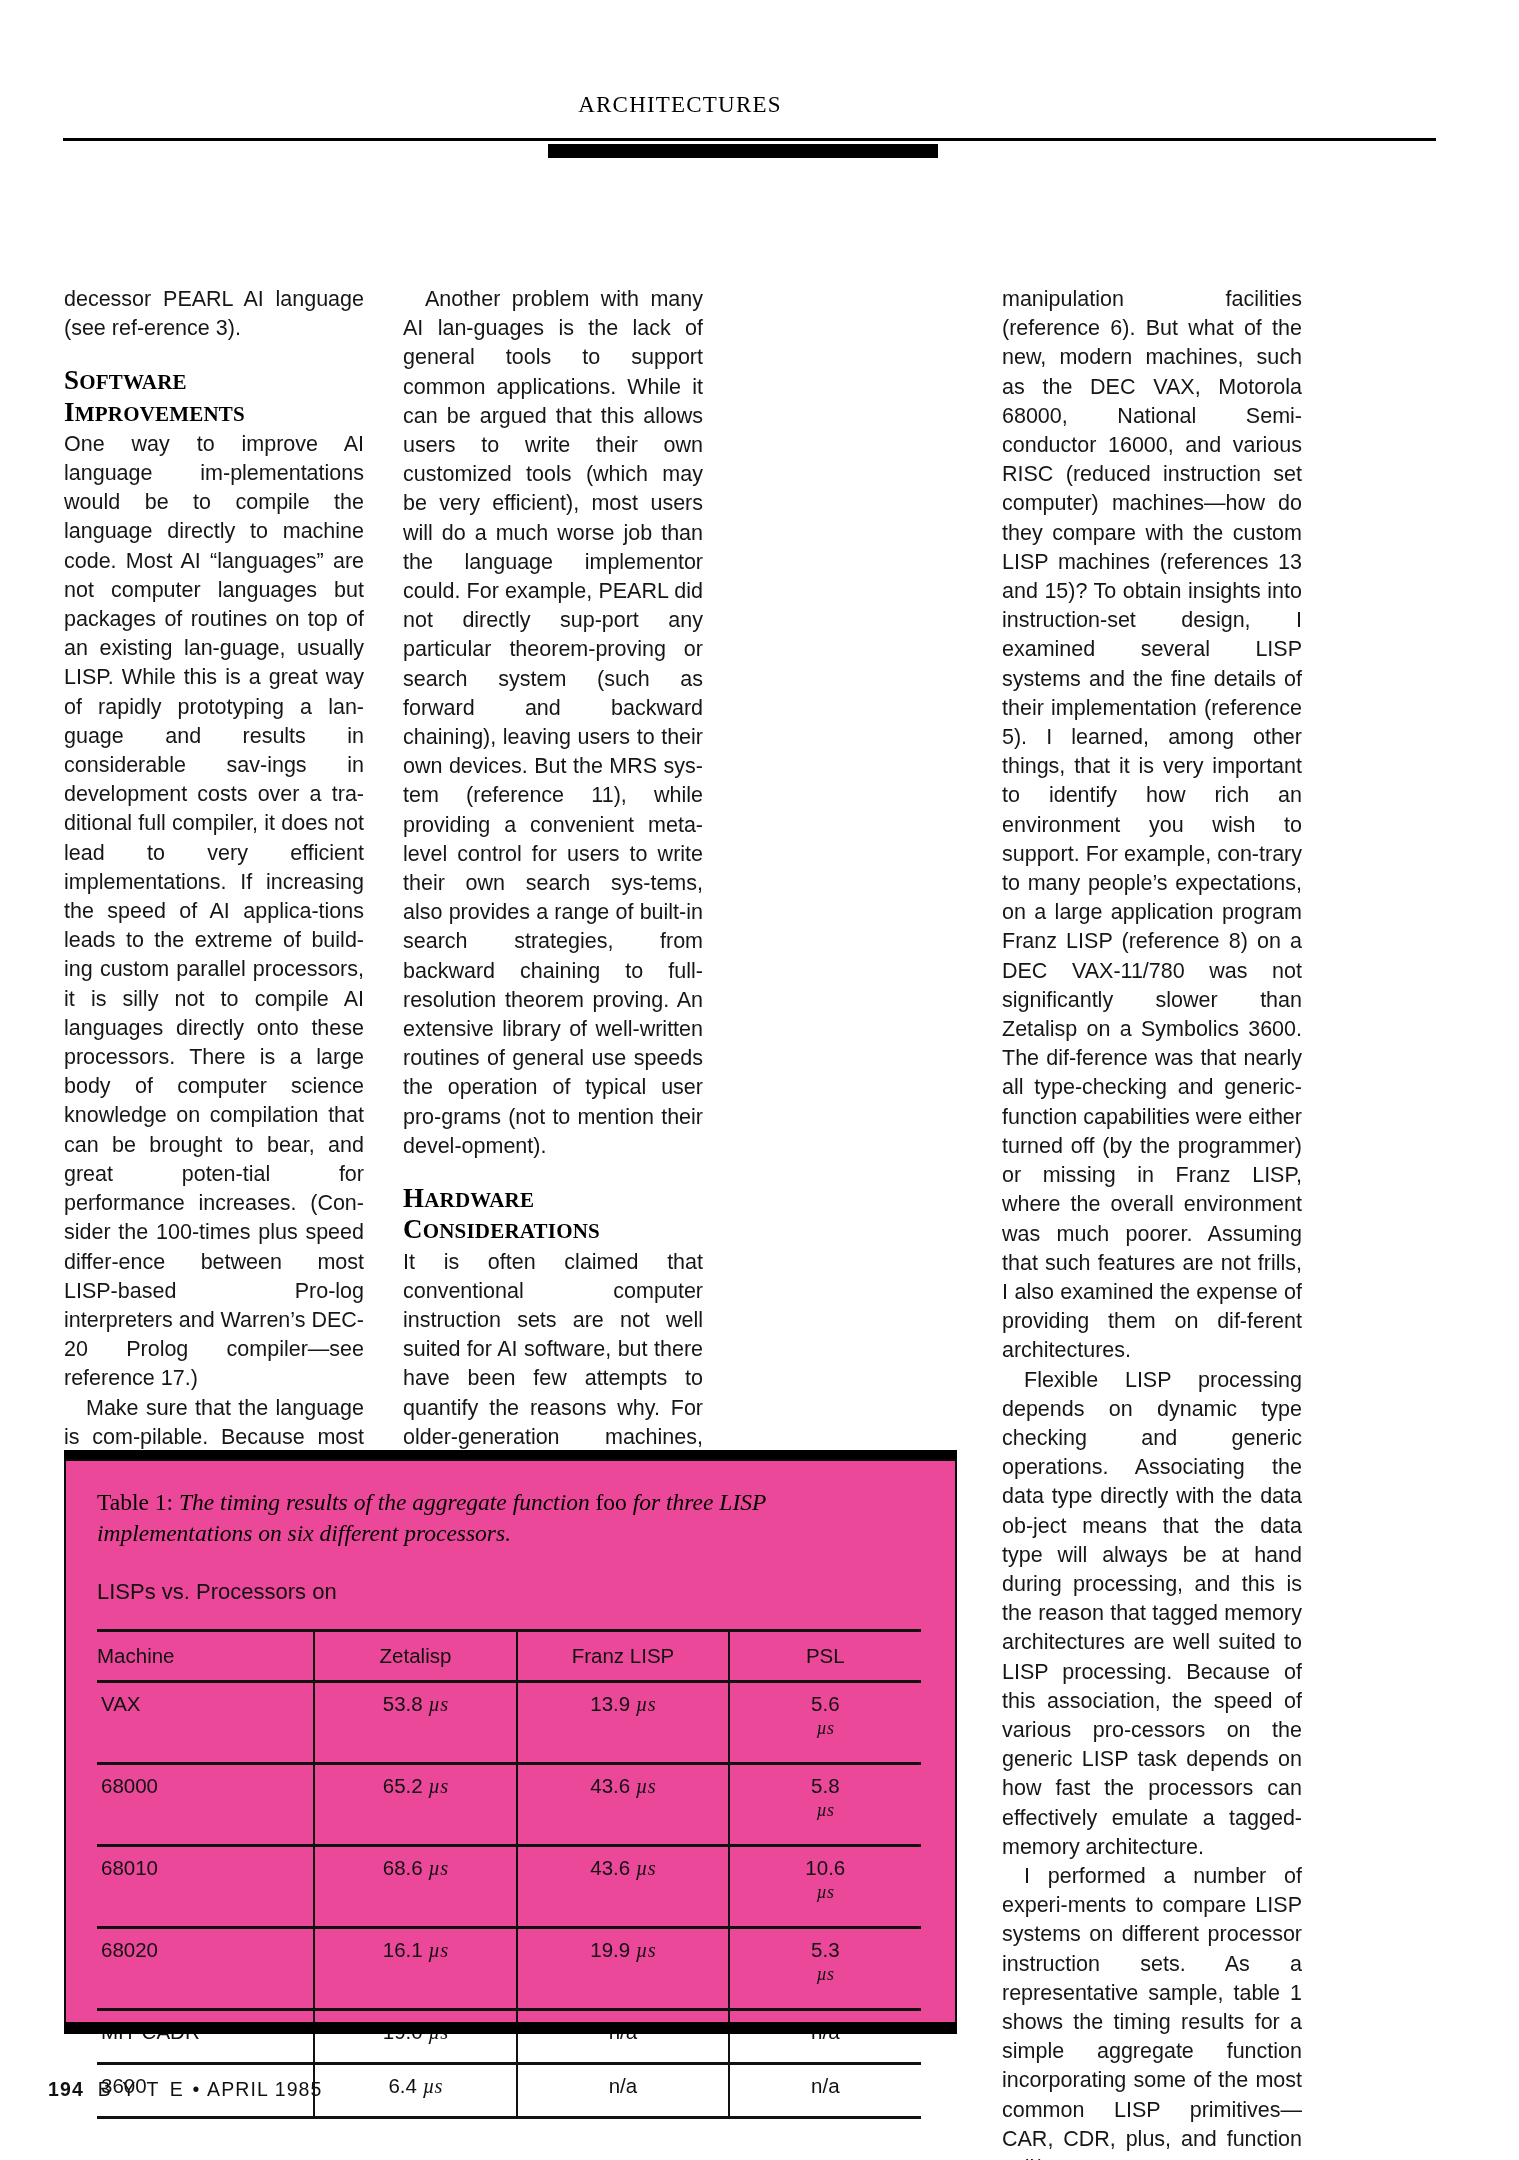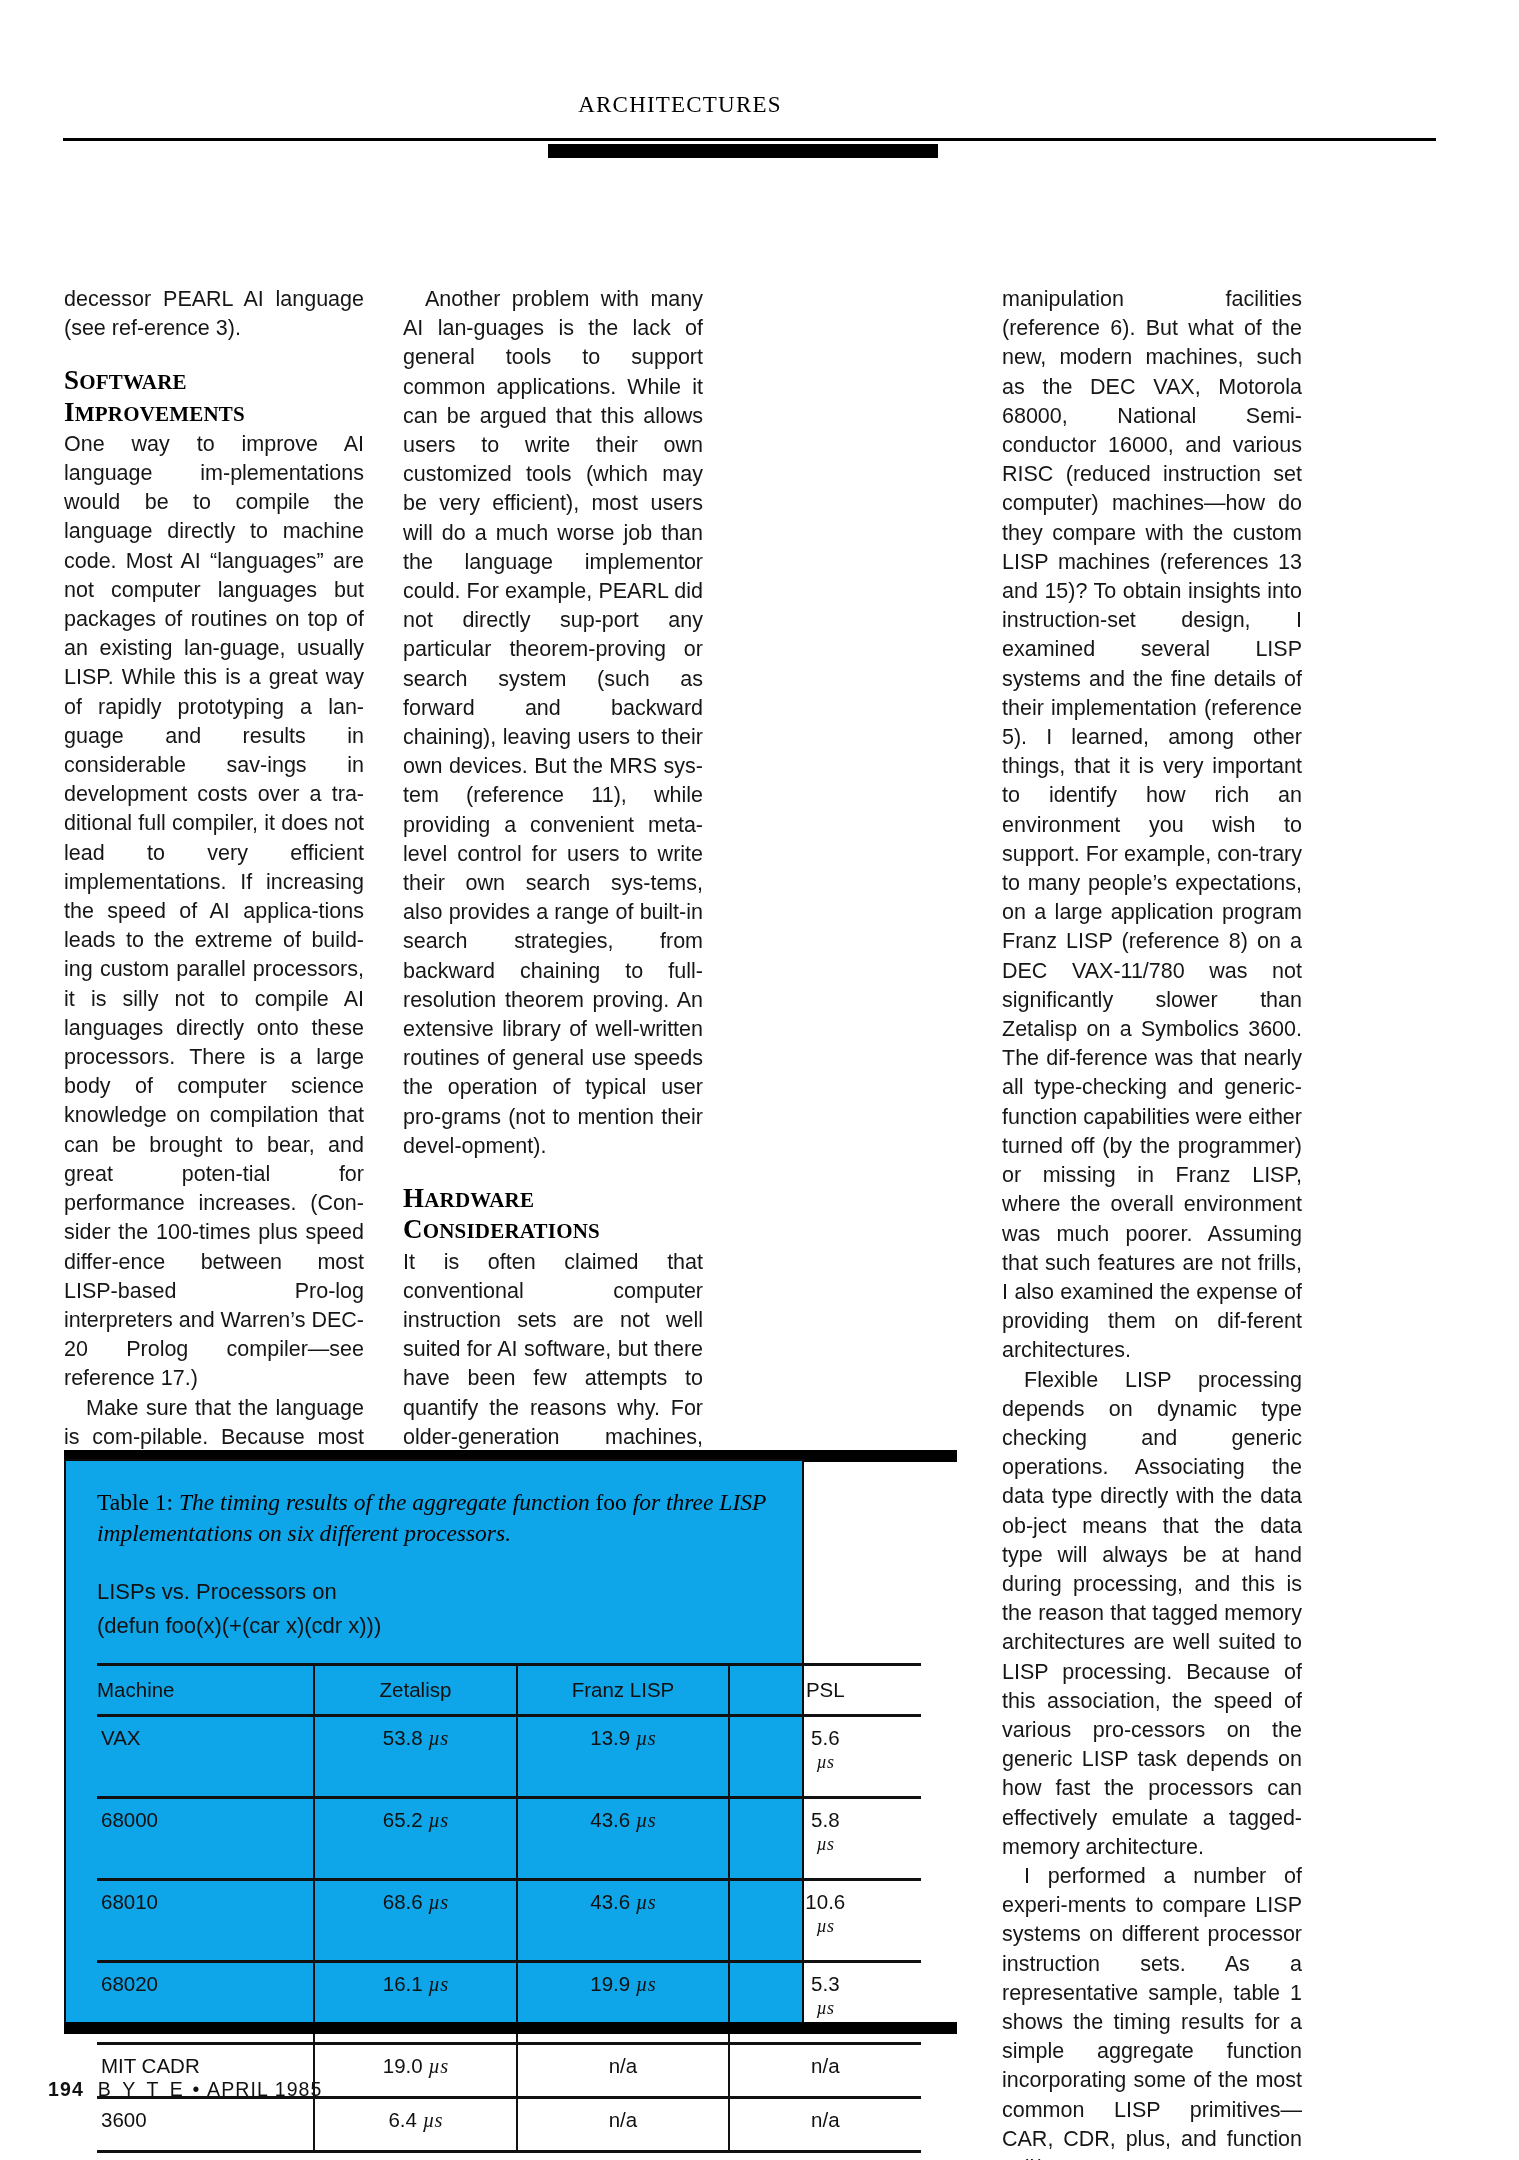--- a/index.html
+++ b/index.html
@@ -94,25 +94,25 @@
     color: #161616;
   }
   #col-right p { margin: 0; text-align: justify; }
   #col-right p.indent { text-indent: 22px; }
 
   
   #table-figure {
     position: absolute;
     left: 64px;
     top: 1459px;
-    width: 740px;
+    width: 893px;
     height: 567px;
     box-sizing: border-box;
     border: 2px solid #0b0b0b;
-    background: #0ea5e9;
+    background: #ec4899;
   }
   #table-top-bar {
     position: absolute;
     left: 64px; top: 1450px;
     width: 893px; height: 12px;
     background: #000;
   }
   #table-bottom-bar {
     position: absolute;
     left: 64px; top: 2022px;
@@ -237,21 +237,20 @@
 </div>
 
 <div id="table-top-bar"></div>
 <div id="table-figure">
   <div id="table-inner">
 
     <div id="table-caption"><span class="cap-lead">Table 1: </span><span class="cap-ital">The timing results of the aggregate function </span><span class="cap-mono">foo</span><span class="cap-ital"> for three LISP implementations on six different processors.</span></div>
 
     <div id="table-subtitle">
       <div>LISPs vs. Processors on</div>
-      <div>(defun foo(x)(+(car x)(cdr x)))</div>
     </div>
 
     <table id="timing-table">
       <thead>
         <tr>
           <th class="c-machine cellpad">Machine</th>
           <th class="c-zeta cellpad">Zetalisp</th>
           <th class="c-franz cellpad">Franz LISP</th>
           <th class="c-psl cellpad">PSL</th>
         </tr>

